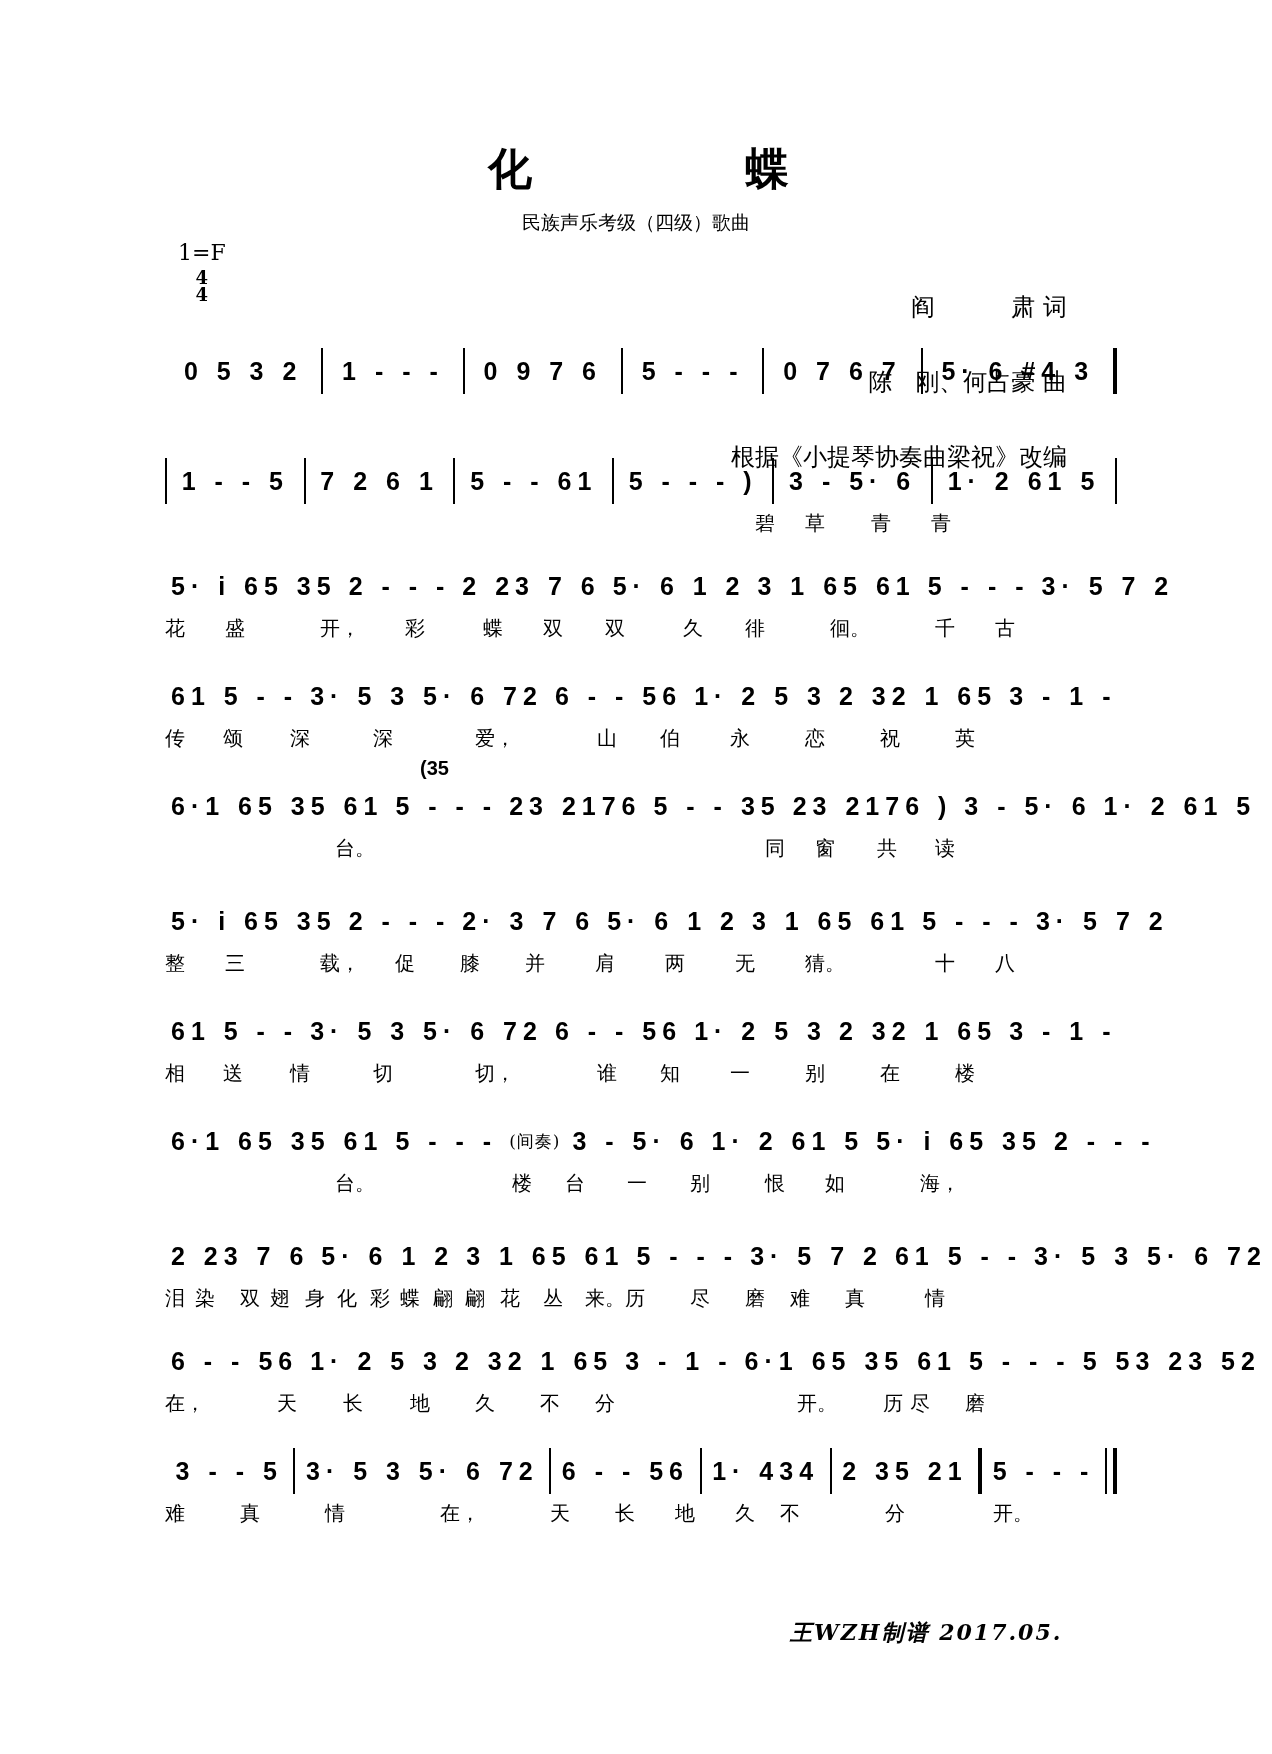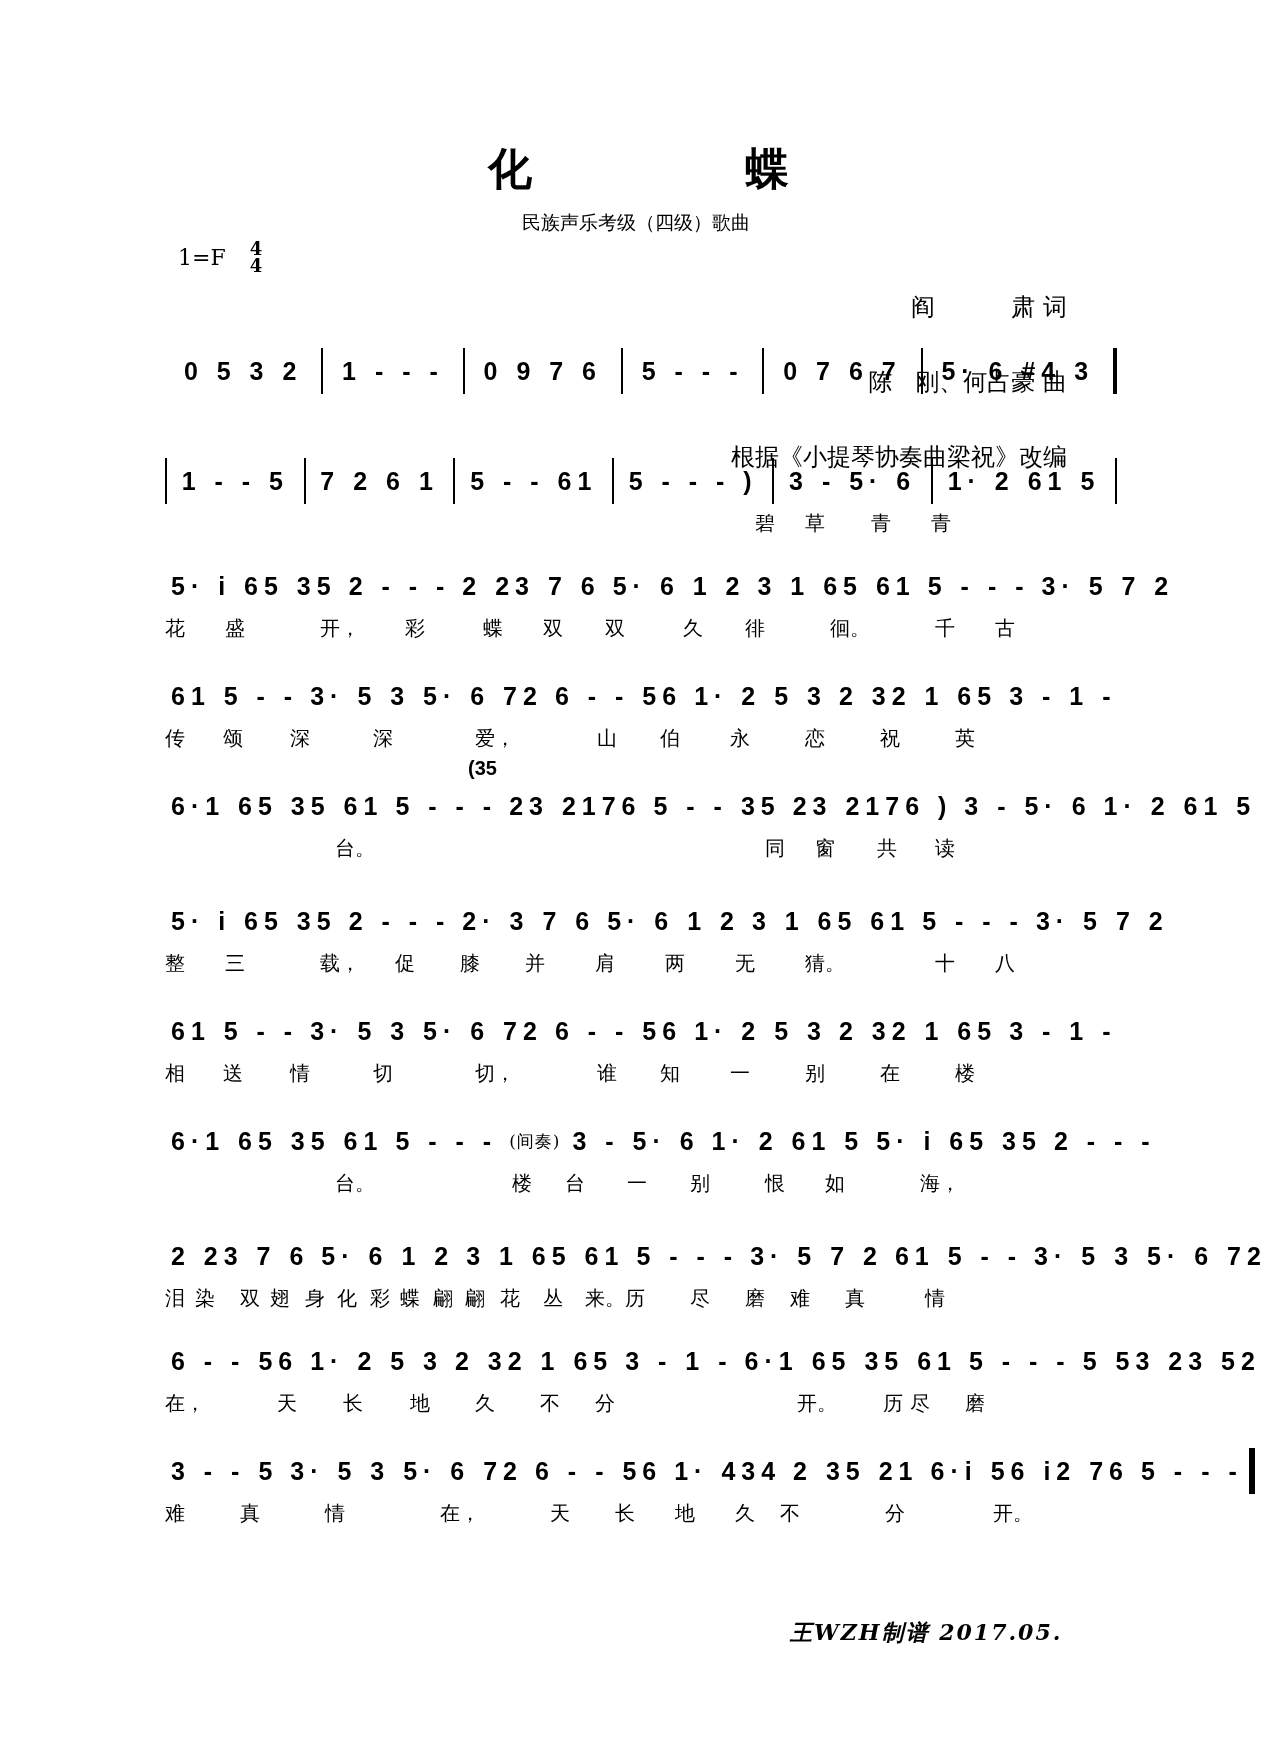--- a/index.html
+++ b/index.html
@@ -1,21 +1,21 @@
 <!DOCTYPE html>
 <html><head>
 <meta charset="utf-8">
 <style>
   html, body { margin: 0; padding: 0; background: #ffffff; }
   body { width: 1272px; height: 1754px; position: relative; overflow: hidden; color: #000; font-family: "Liberation Sans", "DejaVu Sans", sans-serif; }
   .title { position: absolute; top: 140px; left: 0; width: 1272px; text-align: center; font-family: "DejaVu Serif", serif; font-size: 44px; font-weight: bold; letter-spacing: 0; }
   .title .t1 { position: absolute; left: 488px; }
   .title .t2 { position: absolute; left: 745px; }
   .subtitle { position: absolute; top: 210px; left: 0; width: 1272px; text-align: center; font-size: 19px; font-family: "DejaVu Sans", sans-serif; }
-  .key { position: absolute; top: 240px; left: 178px; font-family: "DejaVu Serif", serif; font-size: 22px; display: flex; align-items: center; gap: 24px; }
+  .key { position: absolute; top: 240px; left: 178px; font-family: "DejaVu Serif", serif; font-size: 22px; display: flex; align-items: center; gap: 4px; flex-direction: column; }
   .tsig { display: inline-flex; flex-direction: column; align-items: center; font-weight: bold; font-size: 18px; line-height: 17px; }
   .credits { position: absolute; top: 245px; right: 205px; font-family: "DejaVu Serif", serif; font-size: 24px; line-height: 25px; text-align: right; white-space: pre; }
   .credits div { text-align: right; }
 
   .system { position: absolute; left: 165px; width: 952px; height: 100px; }
   .staff { position: absolute; left: 0; right: 0; top: 18px; height: 46px; display: flex; align-items: stretch; }
   .measure { flex: 1 1 auto; display: flex; align-items: center; justify-content: space-around; padding: 0 6px; position: relative; }
   .bar { width: 2px; background: #000; align-self: stretch; margin: 0; }
   .bar.final { width: 6px; border-left: 2px solid #000; border-right: 4px solid #000; background: transparent; }
   .notes { font-family: "Liberation Sans", sans-serif; font-weight: bold; font-size: 25px; letter-spacing: 6px; white-space: nowrap; }
@@ -224,21 +224,21 @@
         <div class="bar"></div>
         <div class="measure">
           <span class="notes">3 - 5· 6</span>
         </div>
         <div class="bar"></div>
         <div class="measure">
           <span class="notes">1· 2 61 5</span>
         </div>
         <div class="bar"></div>
       </div>
-      <span style="position: absolute; top: -8px; left: 255px; font-weight: bold; font-size: 20px; margin-left: 48px;">(35</span>
+      <span style="position: absolute; top: -8px; left: 255px; font-weight: bold; font-size: 20px;">(35</span>
       <div class="lyrics">
         <span style="left: 170px;">台。</span>
         <span style="left: 600px;">同</span>
         <span style="left: 650px;">窗</span>
         <span style="left: 712px;">共</span>
         <span style="left: 770px;">读</span>
       </div>
     </div>
     <div class="system" style="top: 880px;">
       <div class="staff">
@@ -482,23 +482,20 @@
         </div>
         <div class="bar"></div>
         <div class="measure">
           <span class="notes">1· 434</span>
         </div>
         <div class="bar"></div>
         <div class="measure">
           <span class="notes">2 35 21</span>
         </div>
         <div class="bar"></div>
-        <div class="measure">
-          <span class="notes">6·i 56 i2 76</span>
-        </div>
         <div class="bar"></div>
         <div class="measure">
           <span class="notes">5 - - -</span>
         </div>
         <div class="bar final"></div>
       </div>
       <div class="lyrics">
         <span style="left: 0px;">难</span>
         <span style="left: 75px;">真</span>
         <span style="left: 160px;">情</span>

